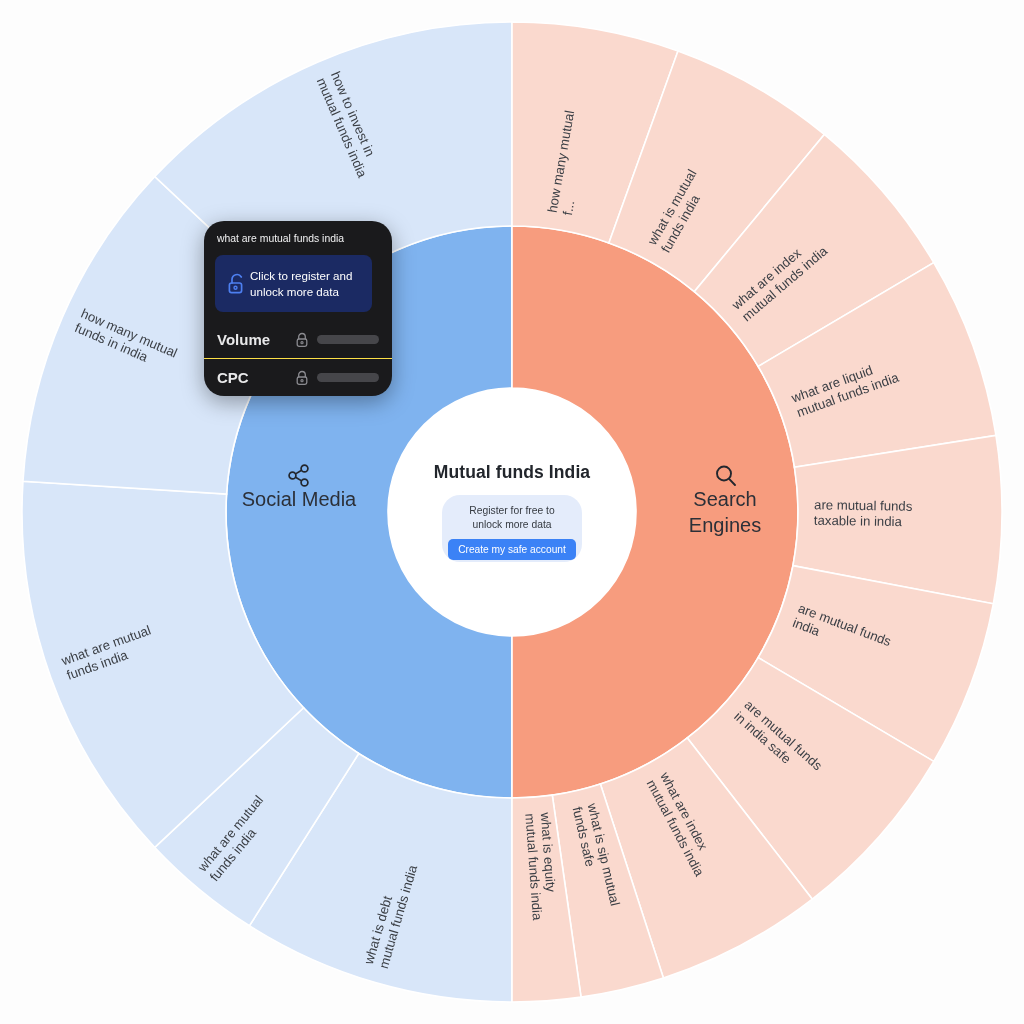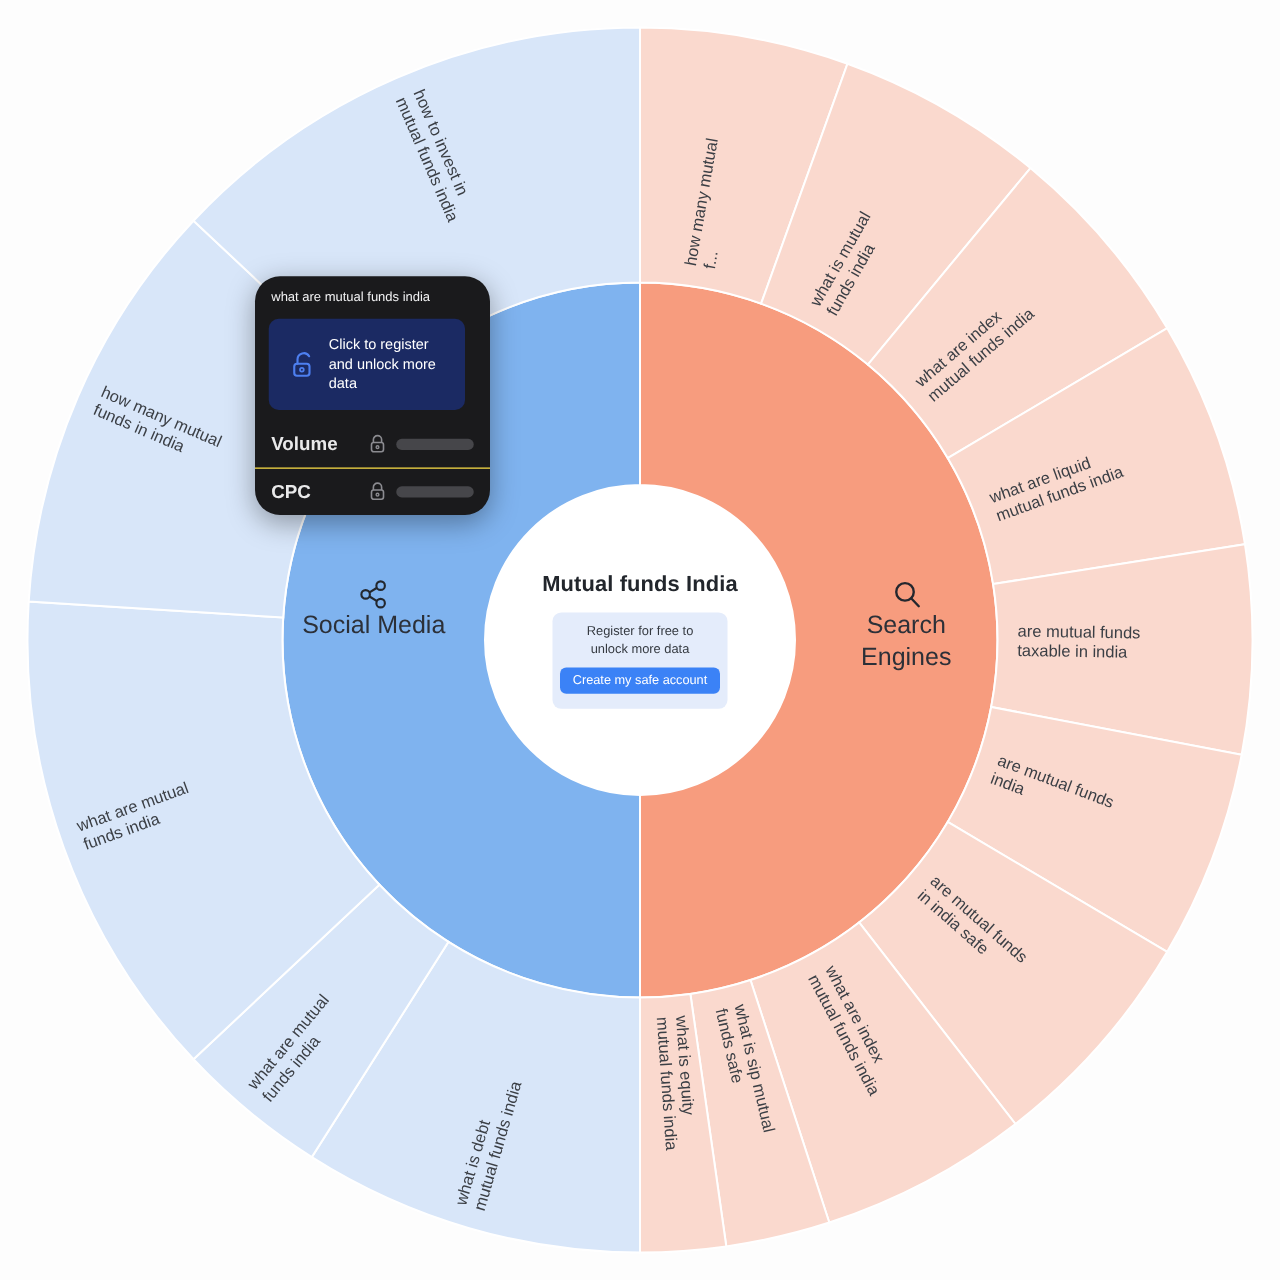--- a/index.html
+++ b/index.html
@@ -66,22 +66,22 @@
     font-size: 17.5px;
     font-weight: bold;
     color: #22262c;
     letter-spacing: 0.1px;
     margin-bottom: 12px;
     white-space: nowrap;
   }
 
   #register-card {
     background: #e4ecfb;
-    border-radius: 7px;
-    padding: 9px 12px 12px 12px;
+    border-radius: 18px;
+    padding: 9px 12px 2px 12px;
     display: flex;
     flex-direction: column;
     align-items: center;
     width: 116px;
     box-sizing: content-box;
   }
 
   #register-card-text {
     font-size: 10.3px;
     color: #353a41;
@@ -122,22 +122,22 @@
     padding: 12px 13px 10px 13px;
     line-height: 1.2;
   }
 
   #tooltip-cta {
     margin: 0 20px 9px 11px;
     background: #1b2a63;
     border-radius: 8px;
     display: flex;
     align-items: center;
-    gap: 10px;
-    padding: 13px 18px;
+    gap: 3px;
+    padding: 13px 12px;
     cursor: pointer;
   }
 
   #tooltip-cta-text {
     color: #ffffff;
     font-size: 11.6px;
     line-height: 1.33;
   }
 
   .tt-row {

